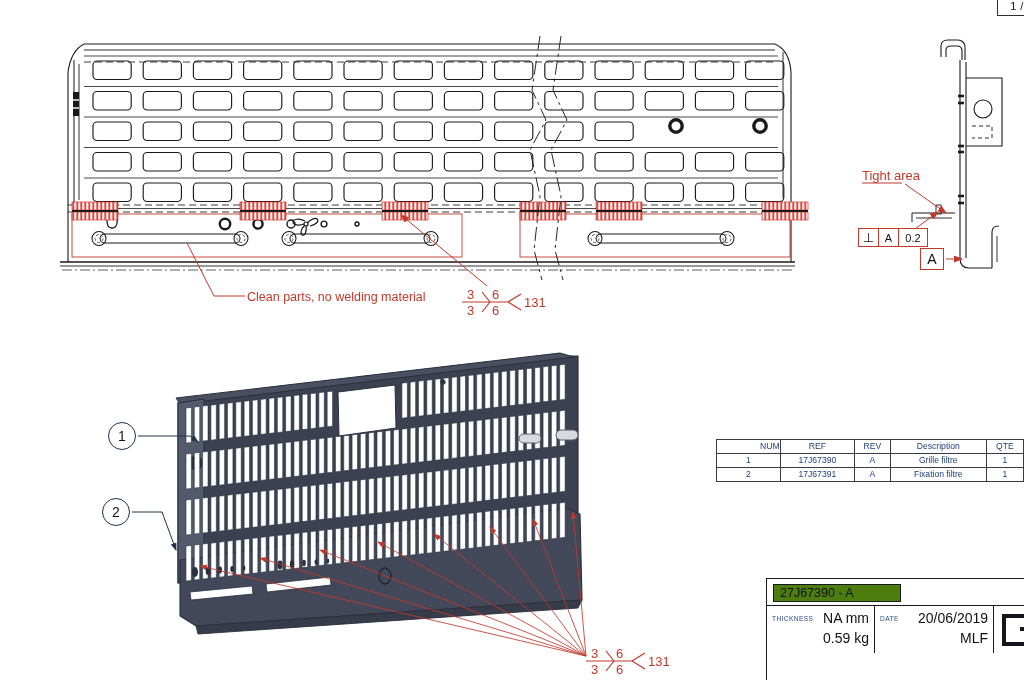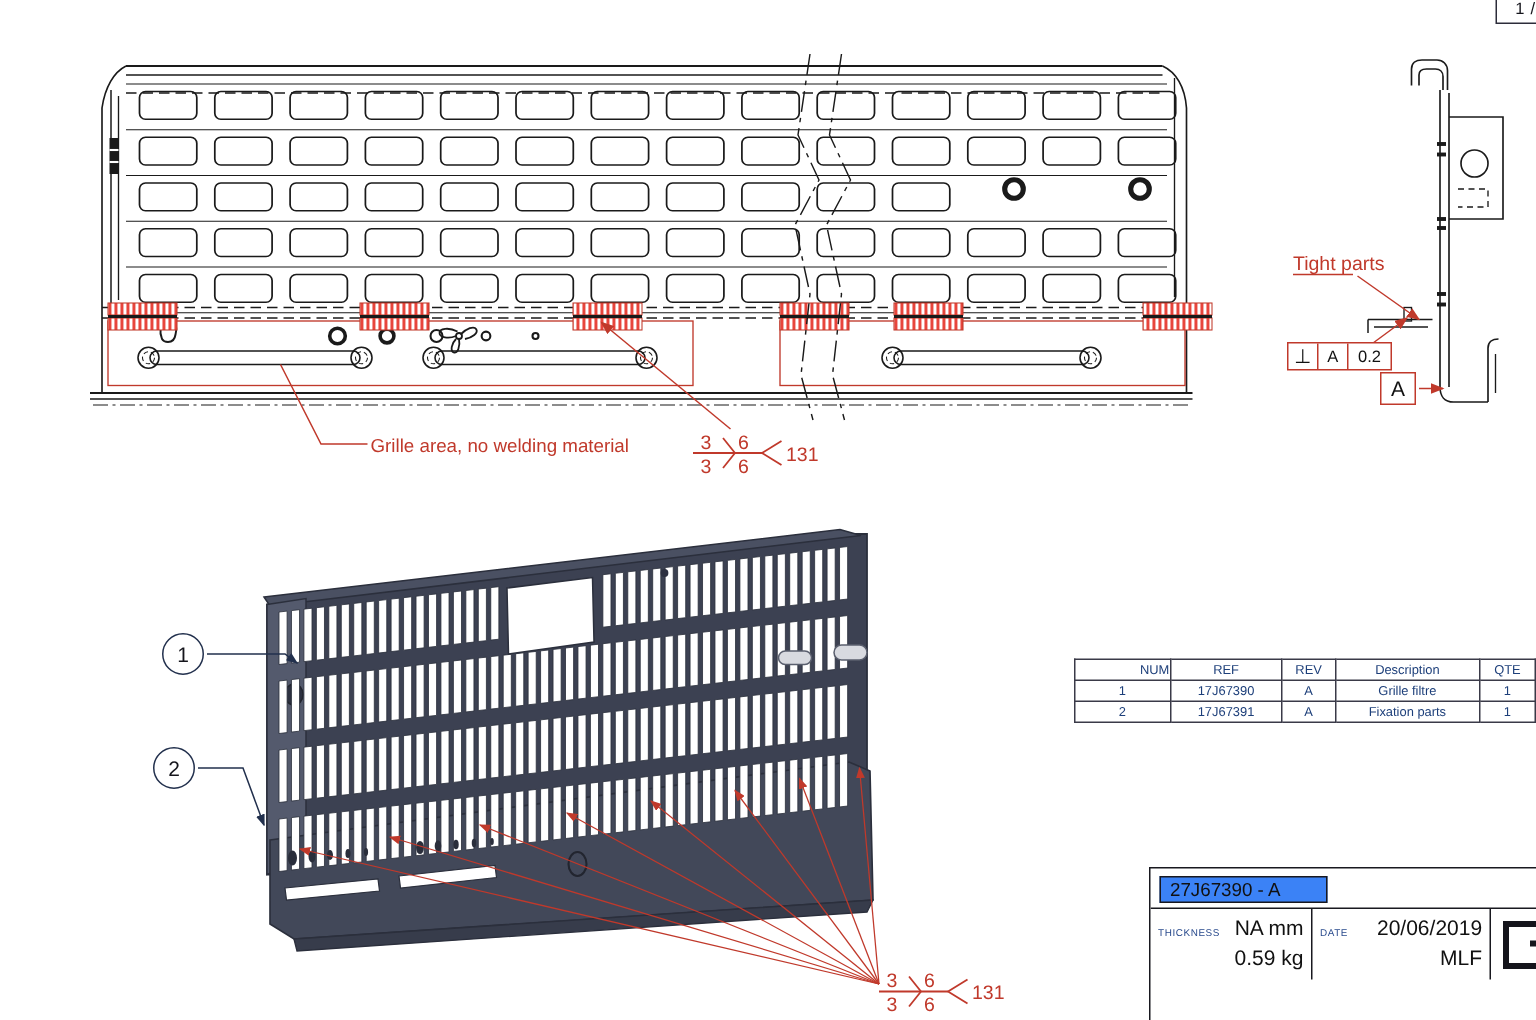--- a/index.html
+++ b/index.html
@@ -67,24 +67,24 @@
     width: 258px; height: 104px;
     border: 1.6px solid #18181f;
     border-right: none; border-bottom: none;
     background: #fff;
     overflow: hidden;
   }
   #tb-partno-box {
     margin: 5px 0 0 6px;
     display: inline-block;
     border: 1.2px solid #18181f;
-    padding: 1px 30px 1px 6px;
+    padding: 1px 46px 1px 6px;
     font-size: 12.5px;
     color: #111;
-    background: #3b82f6;
+    background: #4d7c0f;
   }
   #tb-title {
     padding: 1px 0 2px 8px;
     font-size: 20.5px;
     color: #111;
     line-height: 1.15;
     border-bottom: 1.3px solid #18181f;
   }
   .tb-row {
     display: flex; align-items: baseline;
@@ -111,21 +111,21 @@
   }
   #tb-lower-mid {
     flex: 1 1 auto;
     border-right: 1.3px solid #18181f;
   }
   #tb-lower-right {
     width: 46px; flex: none;
     display: flex; align-items: center; justify-content: center;
   }
   .tb-cell {
-    display: flex; align-items: flex-end;
+    display: flex; align-items: center;
     padding: 4px 2px 0 5px;
   }
   .tb-cell .tb-lbl { width: 42px; }
   .tb-cell .tb-val {
     font-size: 14px; flex: 1 1 auto; text-align: right; padding-right: 3px;
   }
   #tb-lower-mid .tb-lbl { width: 38px; }
   #tb-lower-mid .tb-val { text-align: right; }
 
   
@@ -689,23 +689,23 @@
       <path d="M905,184 L946,213" marker-end="url(#redArrow)"></path>
       <path d="M900,240 L938,212" marker-end="url(#redArrow)"></path>
       <path d="M946,259 L962,259" marker-end="url(#redArrow)"></path>
       <path d="M862,180 L930,180" stroke-width="0"></path>
     </g>
     <path d="M862,183 L902,183" stroke="#c0392b" stroke-width="1" fill="none"></path>
   </svg>
 
   <div class="abs" id="page-indicator">1 /</div>
 
-  <div class="abs red-note" style="left:247px; top:290px;">Grille area, no welding material</div>
-
-  <div class="abs red-note" style="left:862px; top:168px; font-size:13px;">Tight parts</div>
+  <div class="abs red-note" style="left:247px; top:290px;">Clean parts, no welding material</div>
+
+  <div class="abs red-note" style="left:862px; top:168px; font-size:13px;">Tight area</div>
 
   <div class="abs weld-num" style="left:467px; top:287px;">3</div>
   <div class="abs weld-num" style="left:492px; top:287px;">6</div>
   <div class="abs weld-num" style="left:467px; top:303px;">3</div>
   <div class="abs weld-num" style="left:492px; top:303px;">6</div>
   <div class="abs weld-num" style="left:524px; top:295px;">131</div>
 
   <div class="abs weld-num" style="left:591px; top:646px;">3</div>
   <div class="abs weld-num" style="left:616px; top:646px;">6</div>
   <div class="abs weld-num" style="left:591px; top:662px;">3</div>
@@ -738,21 +738,21 @@
         <td>1</td>
         <td>17J67390</td>
         <td>A</td>
         <td>Grille filtre</td>
         <td>1</td>
       </tr>
       <tr>
         <td>2</td>
         <td>17J67391</td>
         <td>A</td>
-        <td>Fixation parts</td>
+        <td>Fixation filtre</td>
         <td>1</td>
       </tr>
     </tbody>
   </table>
 
   <div class="abs" id="titleblock">
     <div id="tb-partno-box">27J67390 - A</div>
 
 
     <div id="tb-lower">

